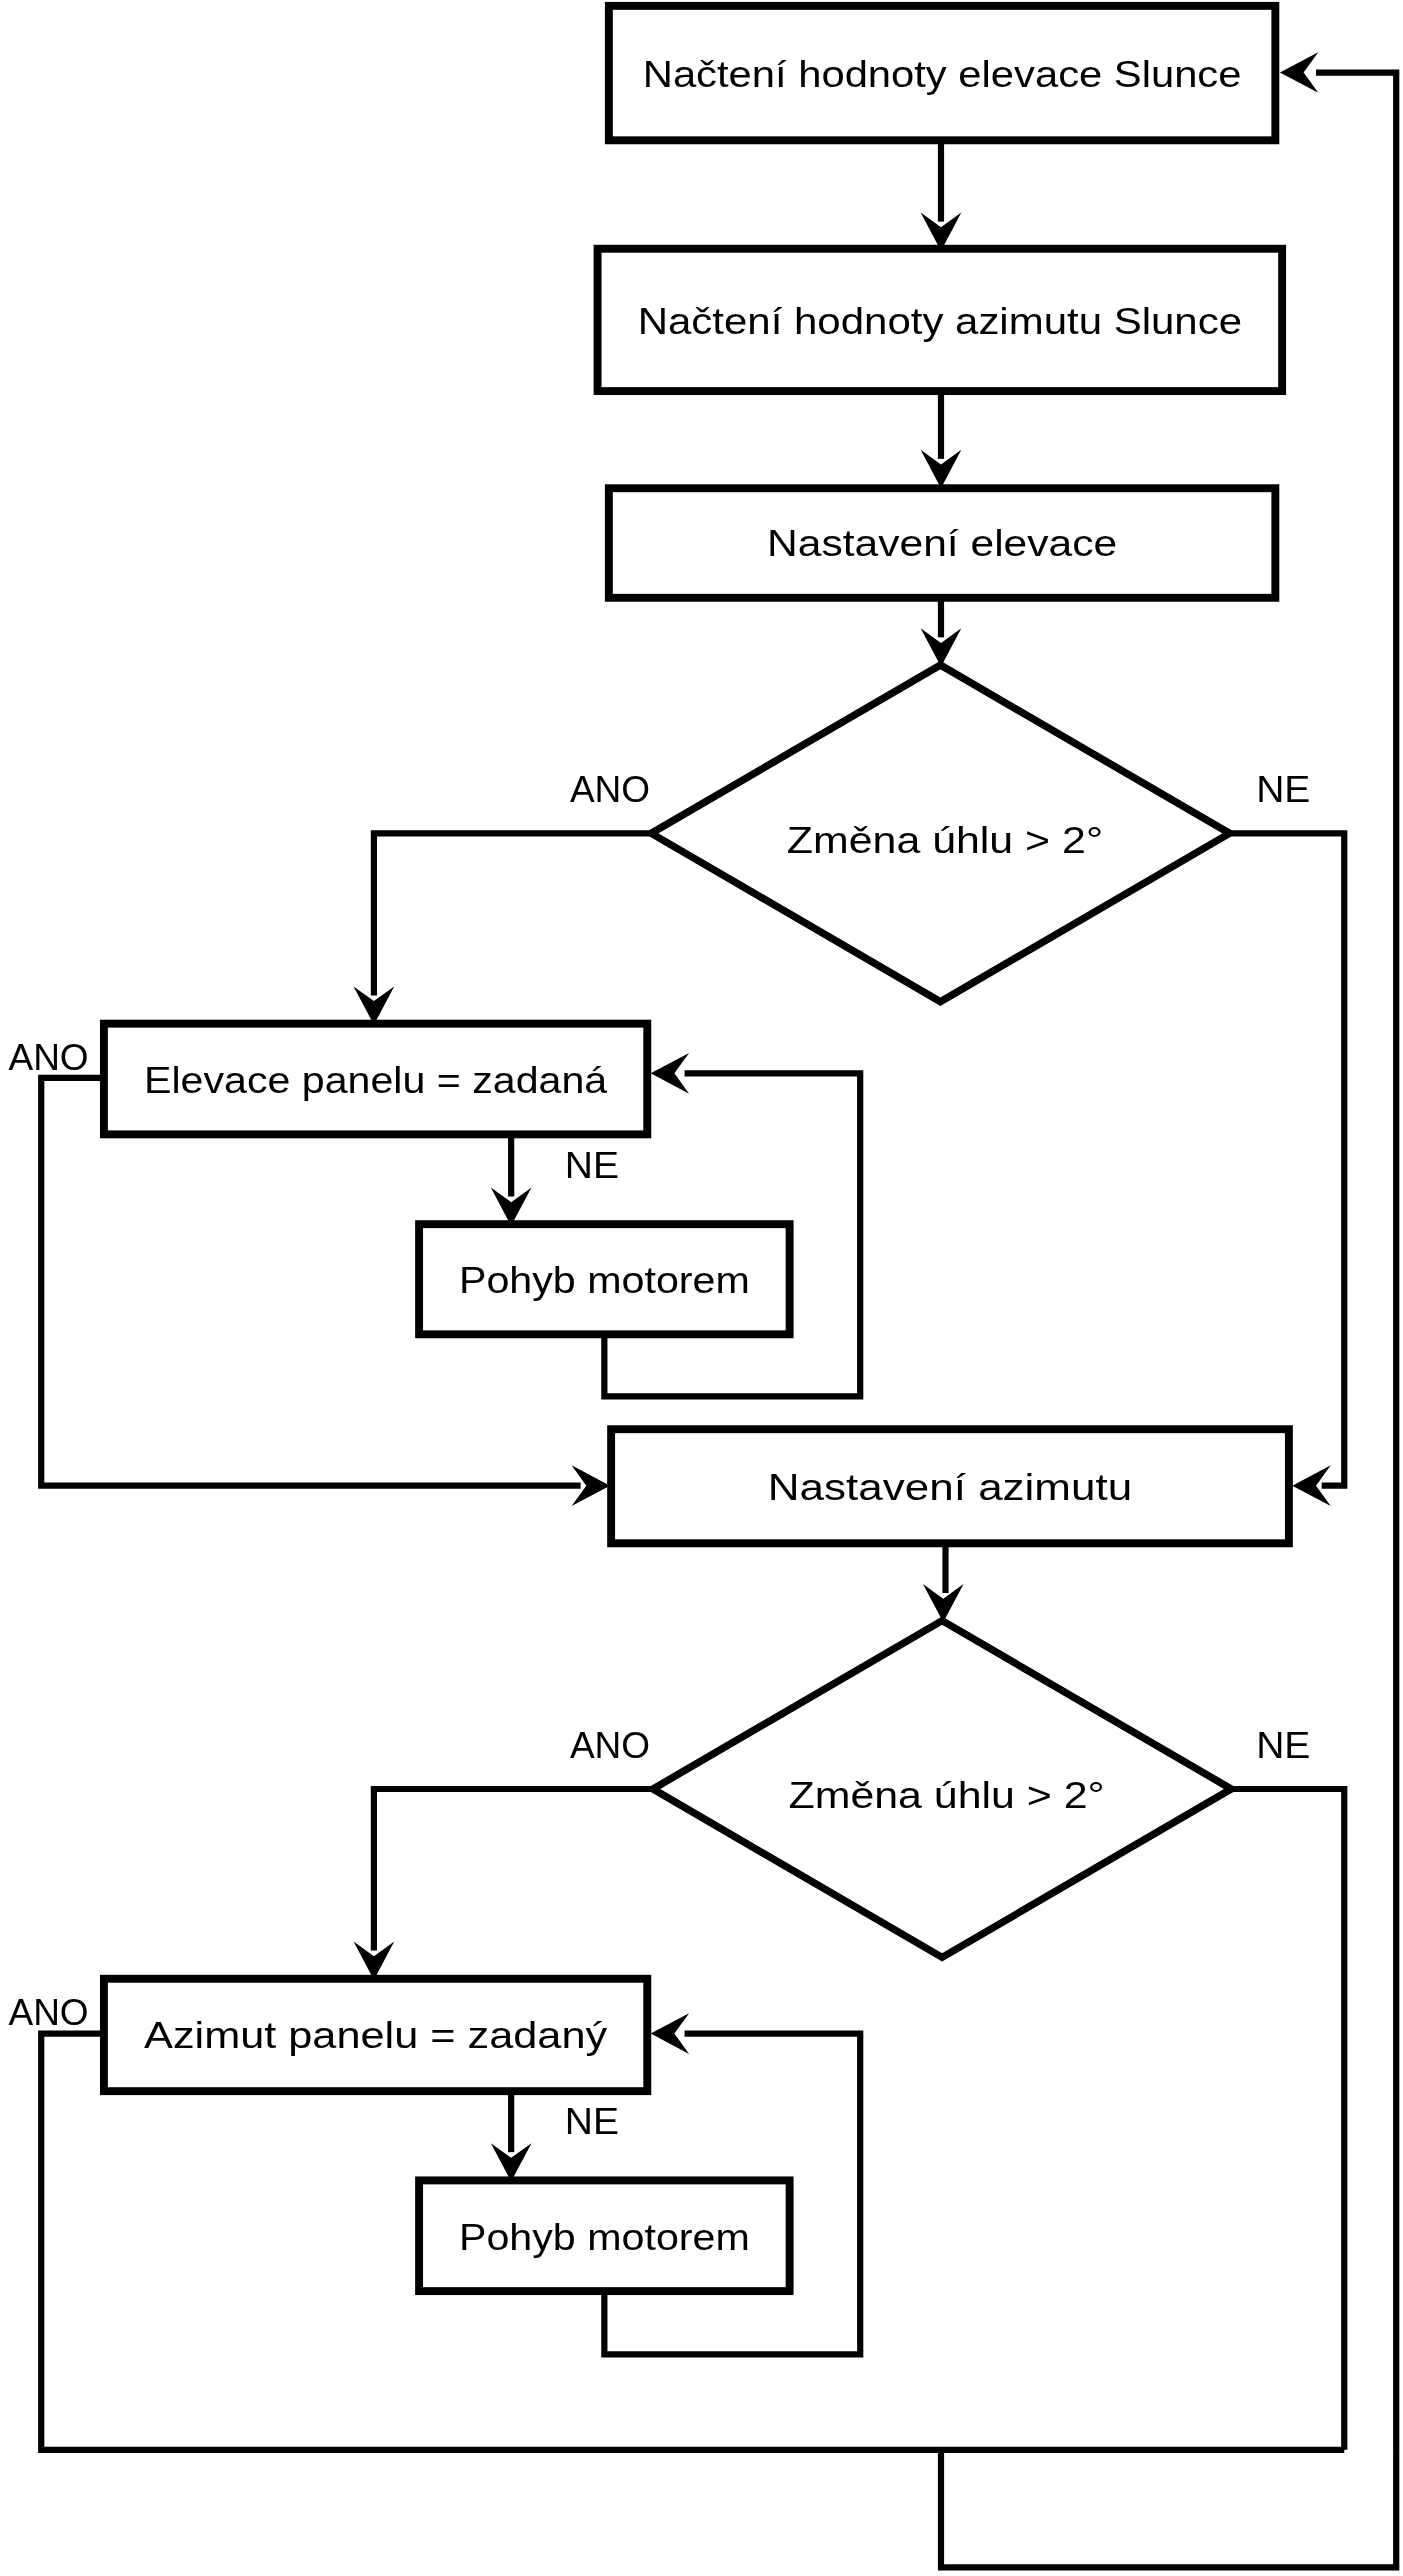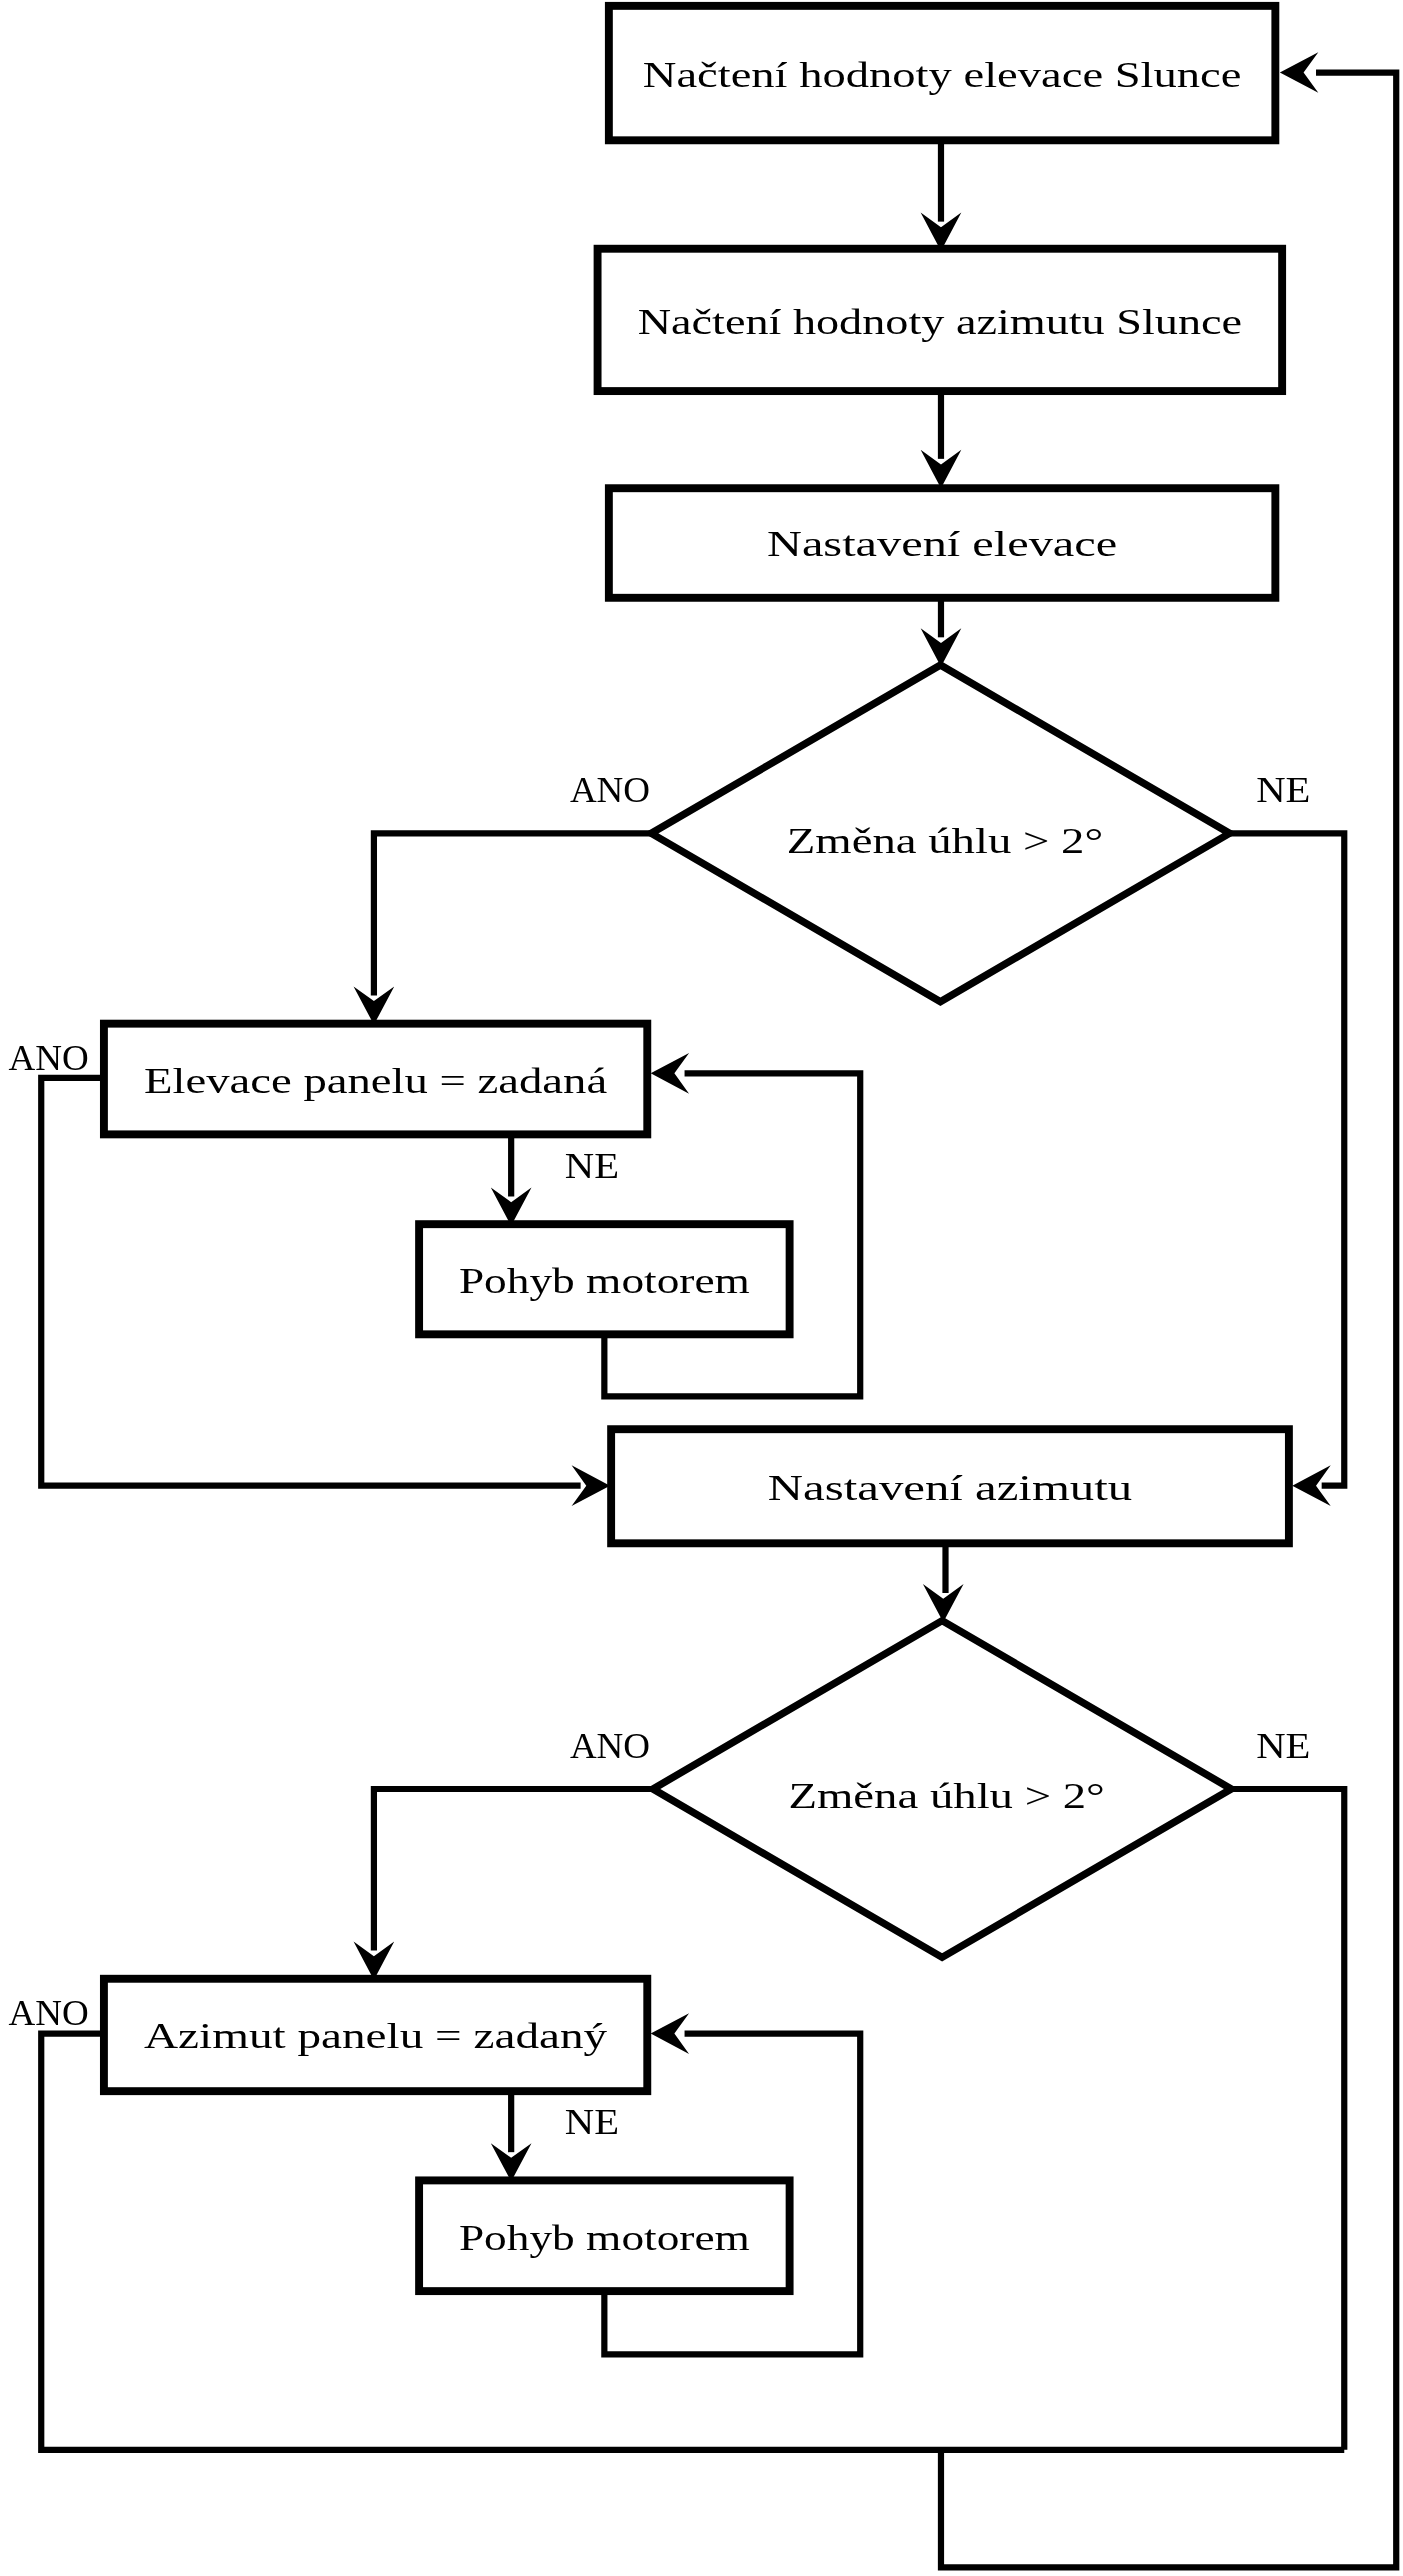--- a/index.html
+++ b/index.html
@@ -5,21 +5,21 @@
   html, body {
     margin: 0;
     padding: 0;
     background: #ffffff;
   }
   .canvas {
     position: relative;
     width: 1403px;
     height: 2576px;
     background: #ffffff;
-    font-family: Liberation Serif, serif;
+    font-family: Liberation Sans, sans-serif;
   }
   svg.flow {
     position: absolute;
     left: 0;
     top: 0;
     width: 1403px;
     height: 2576px;
     display: block;
   }
   .node-box {

